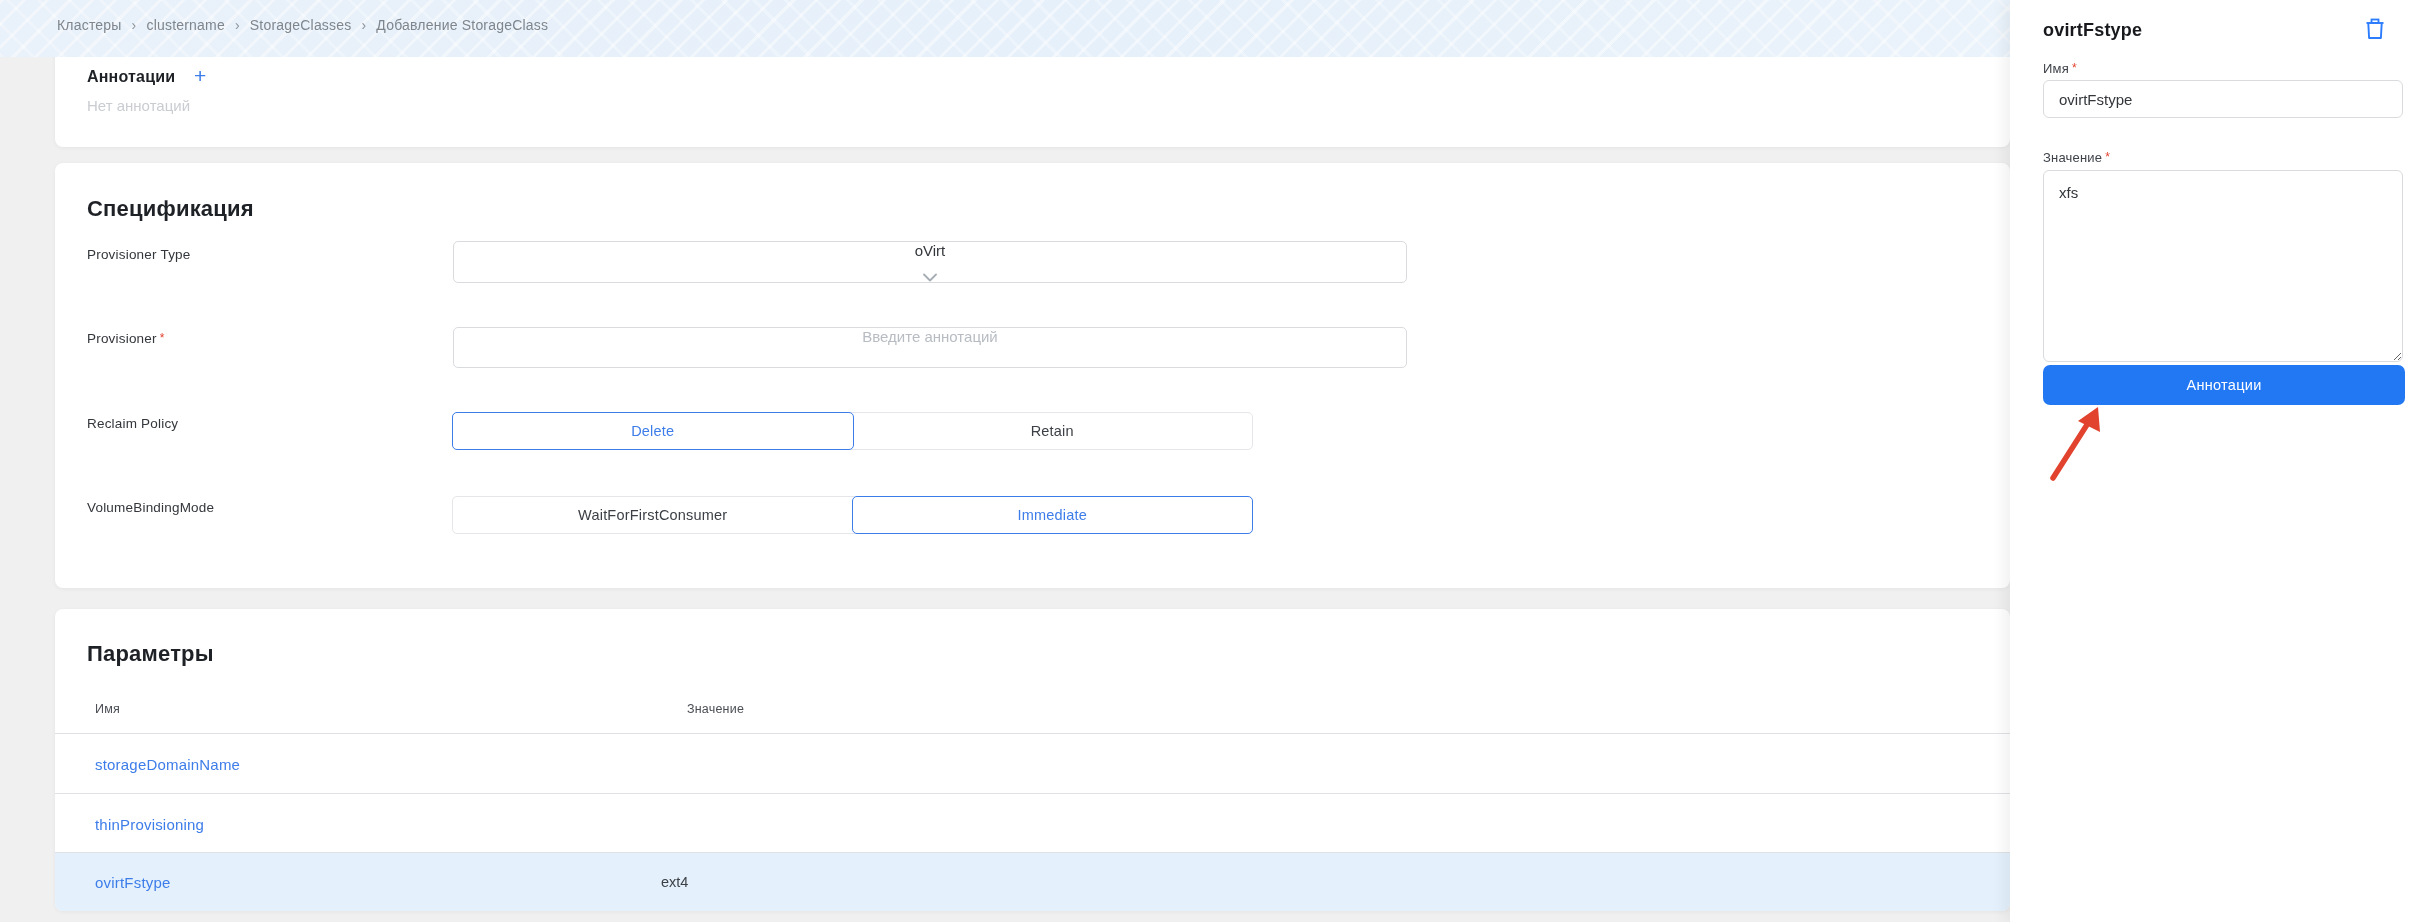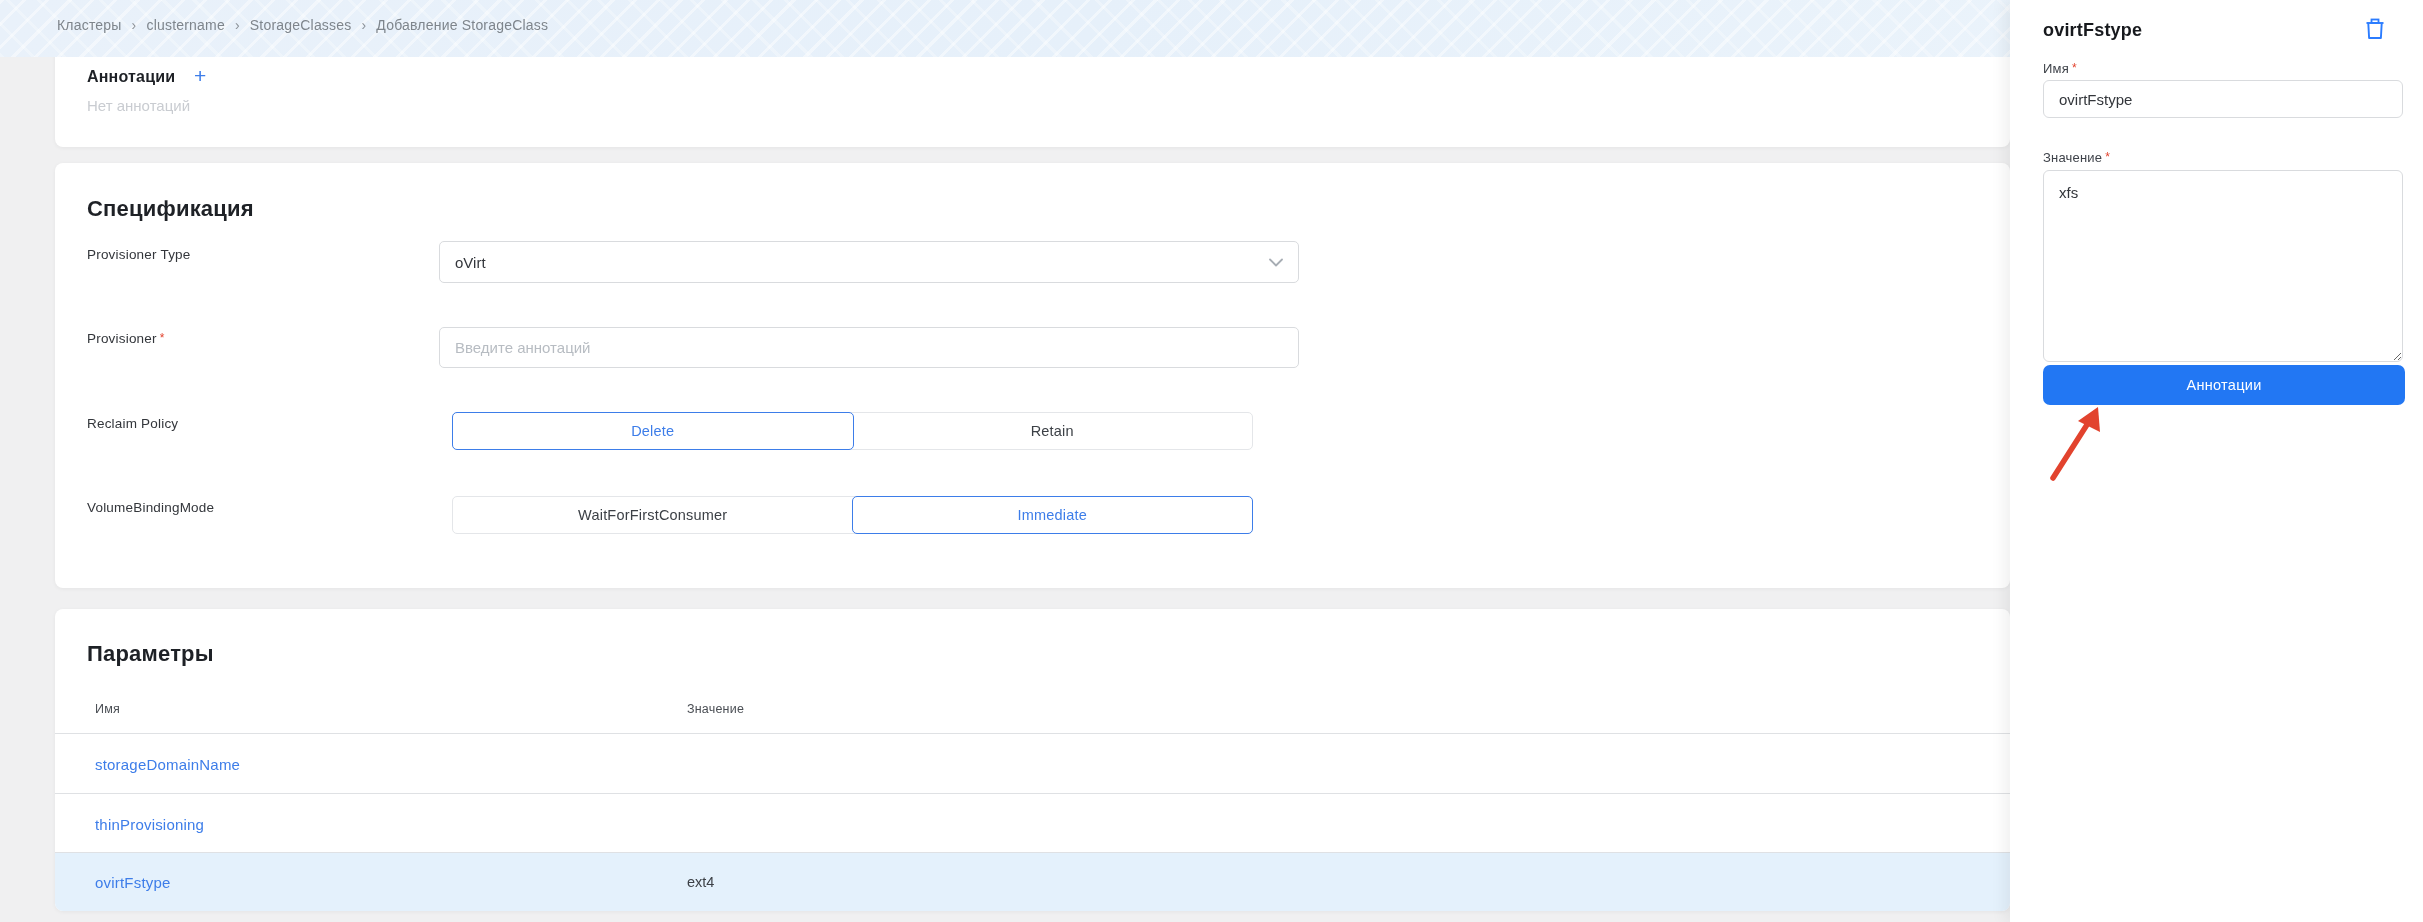--- a/index.html
+++ b/index.html
@@ -38,23 +38,23 @@
 
   .section-title{font-size:22px;font-weight:700;color:#1e2126;letter-spacing:.2px;}
 
   .empty-text{font-size:15px;color:#c9ccd1;}
   .plus{color:var(--accent,#3d7de9);font-size:21px;font-weight:400;line-height:16px;cursor:pointer;}
 
   
   .field-label{font-size:13.5px;color:#33363b;letter-spacing:.2px;}
   .req{color:var(--arrow_red,#f0483e);margin-left:3px;font-size:12px;vertical-align:top;}
   .control{
-    position:absolute;left:384px;width:860px;box-sizing:border-box;
+    position:absolute;left:398px;width:954px;box-sizing:border-box;
     border:1px solid #d9dbde;border-radius:5px;background:#fff;
-    font-size:15px;color:#33363b;display:flex;align-items:center;padding:0 15px;
+    font-size:15px;color:#33363b;display:flex;align-items:center;padding:0 15px;flex-direction:column;
   }
   .select{cursor:pointer;justify-content:space-between;}
   .chev{width:14px;height:9px;flex:0 0 auto;}
   .placeholder{color:#b7bcc2;}
 
   .toggle{
     position:absolute;left:397px;width:801px;height:38px;display:flex;
     border:1px solid #e4e6e9;border-radius:5px;box-sizing:border-box;background:#fff;
   }
   .toggle .seg{
@@ -69,21 +69,21 @@
   
   .th{font-size:12.5px;color:#4a4e54;letter-spacing:.2px;}
   .row-line{position:absolute;left:0;width:1955px;height:1px;background:#dfe1e4;}
   .param-row{position:absolute;left:0;width:1955px;height:60px;cursor:pointer;}
   .param-row.hl{background:var(--row_highlight_bg,#e4f1fc);}
   .cell-link{
     position:absolute;left:40px;top:0;height:100%;display:flex;align-items:center;
     font-size:15px;color:var(--link_blue,#3d7de9);letter-spacing:.2px;
   }
   .cell-val{
-    position:absolute;left:632px;top:0;height:100%;display:flex;align-items:center;
+    position:absolute;left:606px;top:0;height:100%;display:flex;align-items:center;
     font-size:14.5px;color:#3c4046;
   }
 
   
   .panel{
     left:2010px;top:0;width:413px;height:922px;background:#fff;z-index:4;
     box-shadow:-6px 0 14px rgba(0,0,0,.06);
   }
   .panel-title{left:33px;top:20px;font-size:18px;font-weight:700;color:#17191d;letter-spacing:.2px;position:absolute;}
   .trash-btn{position:absolute;left:351px;top:15px;width:28px;height:28px;cursor:pointer;display:flex;align-items:center;justify-content:center;}

